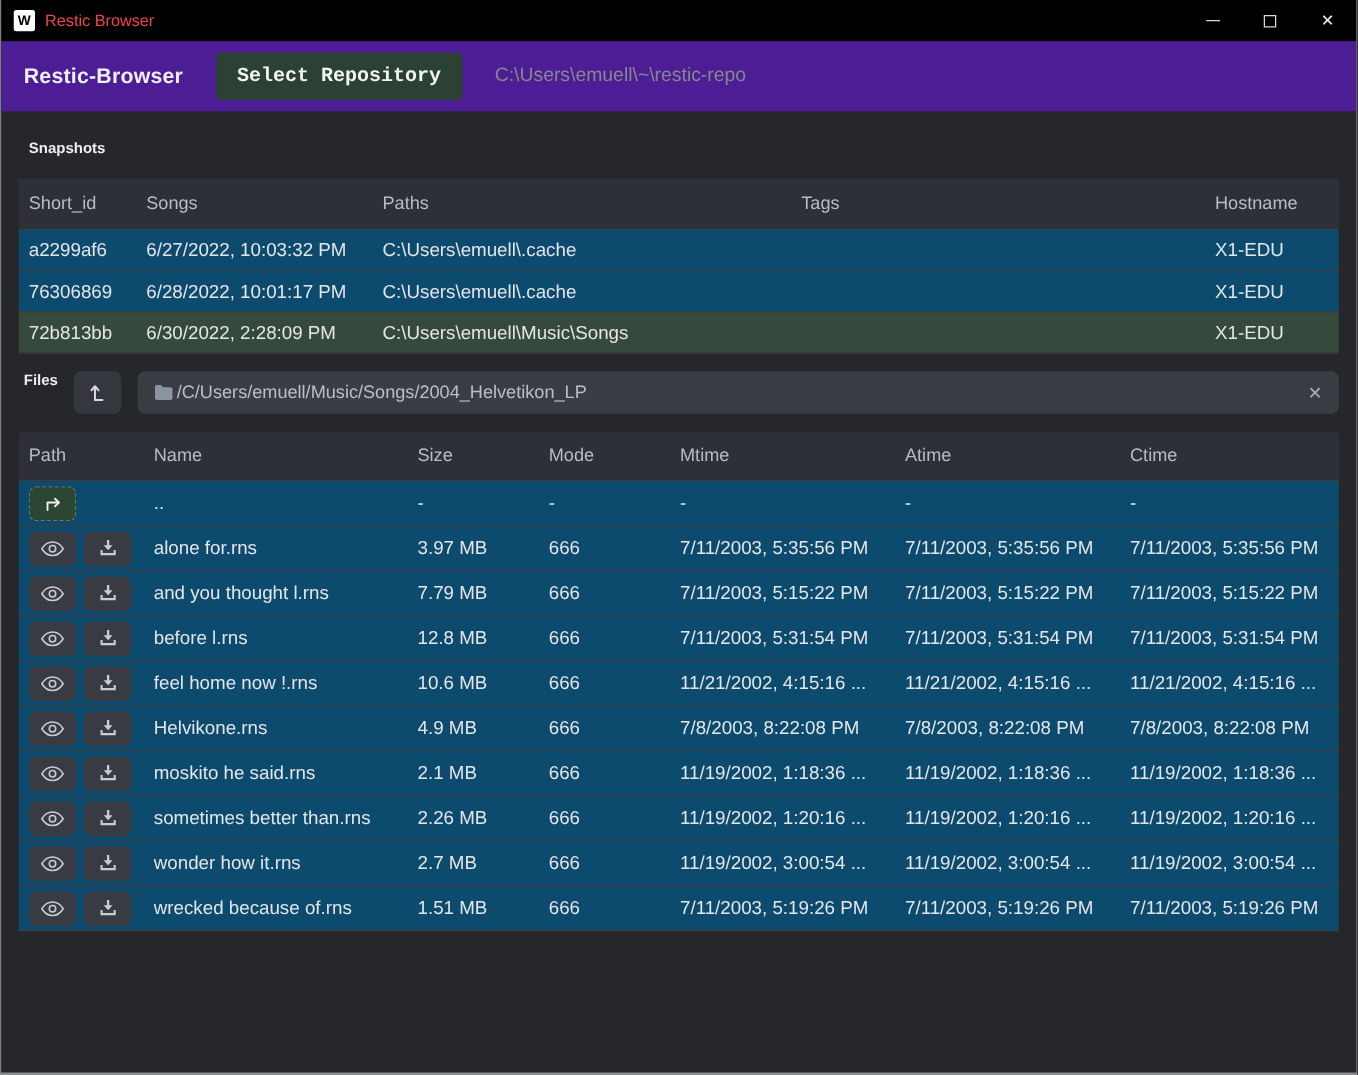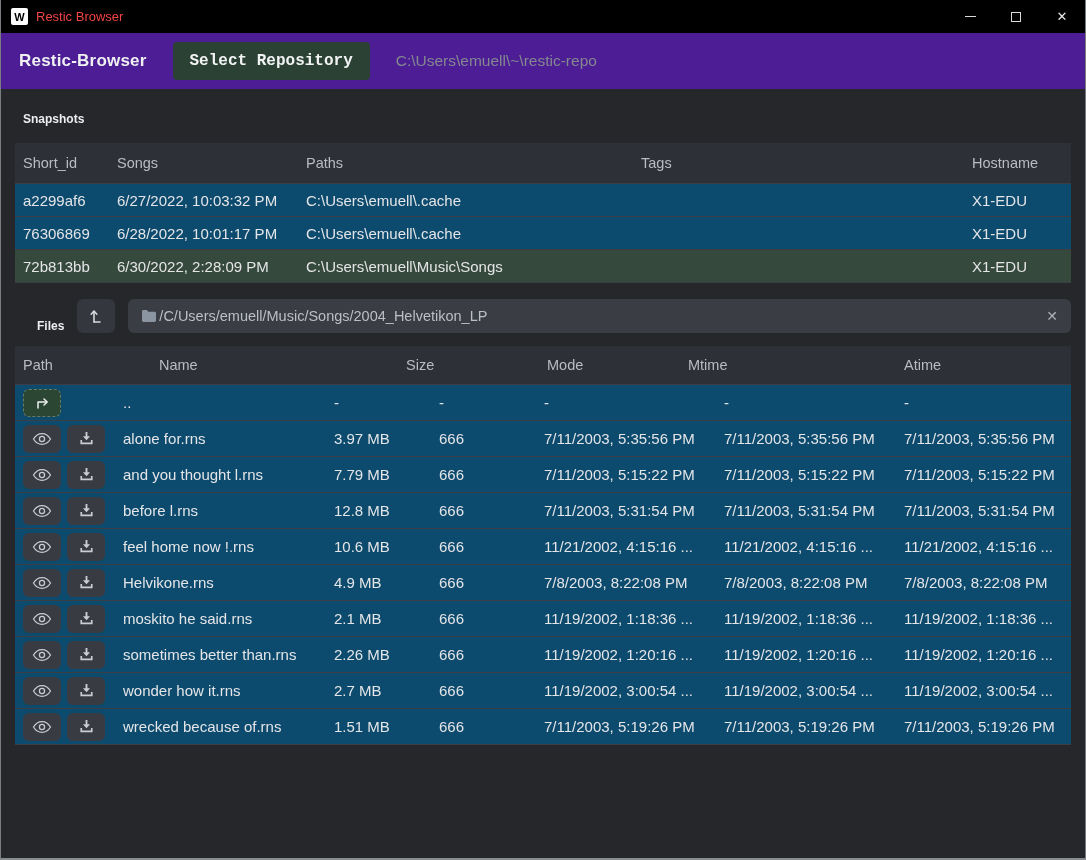--- a/index.html
+++ b/index.html
@@ -56,33 +56,33 @@
   
   .snap-heading-wrap { padding: 20px 22px 16px; }
   .section-heading { font-size: 12px; font-weight: bold; color: #eceded; }
 
   
   .table { margin: 0 14px; }
   .grid-snap { display: grid; grid-template-columns: 94px 189px 335px 331px 1fr; padding-left: 8px; align-items: center; }
   .grid-file { display: grid; grid-template-columns: 100px 211px 105px 105px 180px 180px 1fr; padding-left: 8px; align-items: center; }
   .thead { background: #2d3037; color: #b9bcc1; font-size: 14.5px; }
   .thead.grid-snap { height: 40px; }
-  .thead.grid-file { height: 38px; gap: 36px; }
+  .thead.grid-file { height: 38px; }
   .row { background: #0c4a6e; border-top: 1px solid #3b3e44; font-size: 15px; }
   .snap-row { height: 33px; cursor: pointer; }
   .snap-row.selected { background: #36493d; }
   .file-row { height: 36px; }
   .rows-end { border-top: 1px solid #3b3e44; }
   .cell { overflow: hidden; white-space: nowrap; padding-right: 10px; }
 
   
   .files-bar {
-    display: flex; align-items: flex-end;
+    display: flex; align-items: flex-start;
     margin: 14px 14px 0 0;
-    padding-left: 36px; gap: 13px;
+    padding-left: 18px; gap: 13px;
     height: 36px; flex: 0 0 auto;
   }
   .square-btn {
     width: 38px; height: 34px; background: #34383e; border: none; border-radius: 6px;
     display: flex; align-items: center; justify-content: center; cursor: pointer; flex: 0 0 auto;
   }
   .breadcrumb {
     flex: 1; height: 34px; background: #3a3e44; border-radius: 6px;
     display: flex; align-items: center; gap: 2px; padding: 0 13px;
     font-size: 14.5px; color: #bcbfc4;

